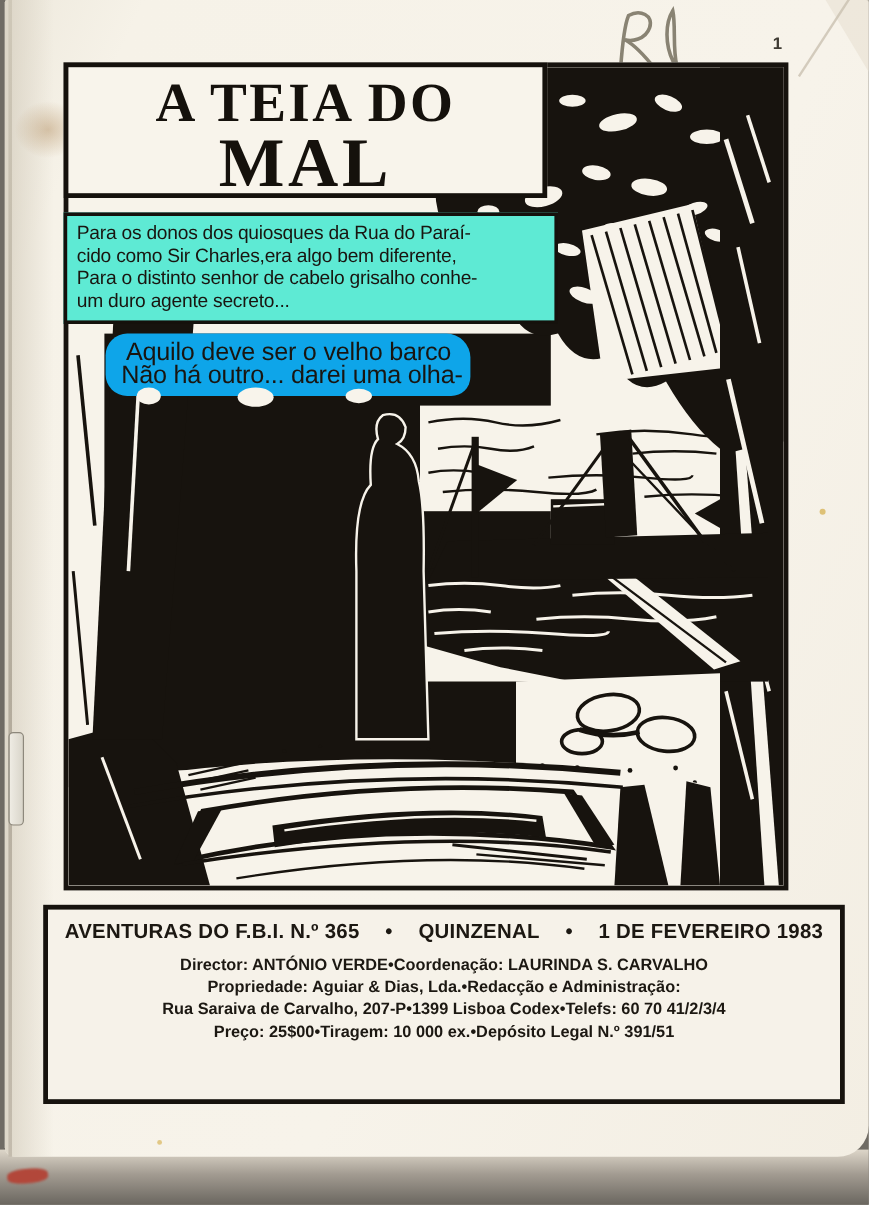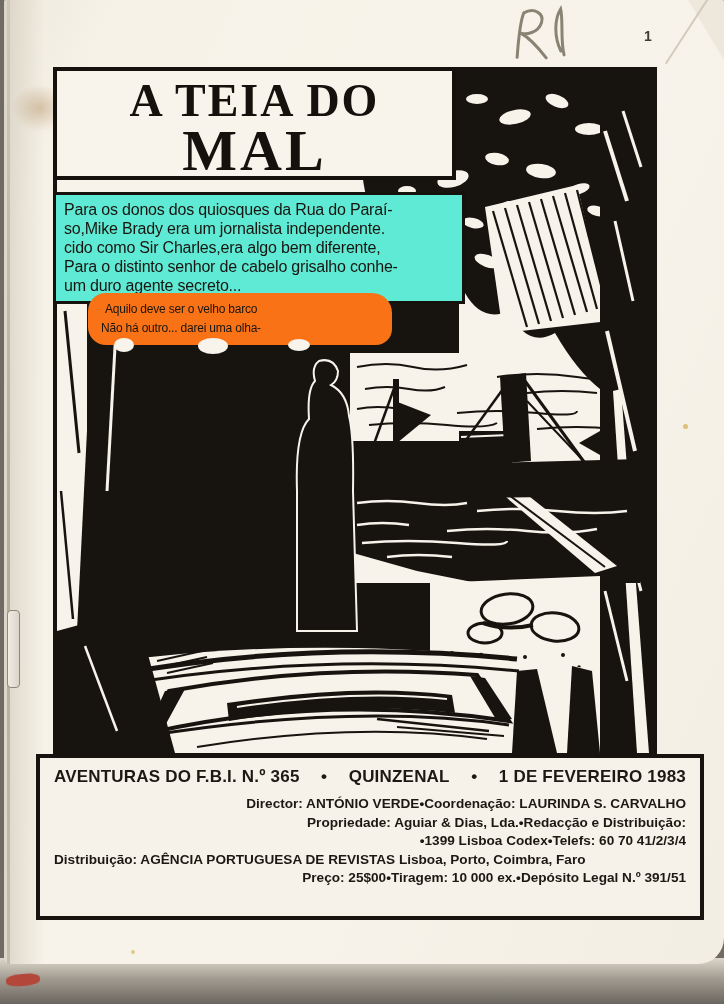--- a/index.html
+++ b/index.html
@@ -27,48 +27,48 @@
   .staple{position:absolute;left:3px;top:610px;width:11px;height:76px;
     background:linear-gradient(to right,#efece4,#d9d5ca);border:1.5px solid #8d887c;border-radius:4px;}
   .crease{position:absolute;right:0;top:0;width:0;height:0;opacity:.55;
     border-left:36px solid transparent;border-top:60px solid #e7dfd0;}
   .crease-line{position:absolute;left:682px;top:-8px;width:2px;height:78px;
     background:#c9c1b0;transform:rotate(33deg);opacity:.8;}
   
   .hand-mark{position:absolute;left:498px;top:6px;opacity:.85;transform:rotate(-3deg);}
   .folio{position:absolute;left:640px;top:28px;font-size:14px;font-weight:bold;color:#3f3b33;letter-spacing:1px;}
   
-  .panel{position:absolute;left:49px;top:67px;width:596px;height:682px;border:4px solid #17130e;background:#f7f3ea;}
+  .panel{position:absolute;left:49px;top:52px;width:596px;height:682px;border:4px solid #17130e;background:#f7f3ea;}
   .panel svg{position:absolute;left:0;top:0;width:100%;height:100%;}
   .ink{fill:#17130e;} .pap{fill:#f7f3ea;}
   .sink{stroke:#17130e;fill:none;} .spap{stroke:#f7f3ea;fill:none;}
   
   .titlebox{position:absolute;left:-4px;top:-4px;width:395px;height:105px;z-index:2;
     background:#f8f4eb;border:4px solid #15110c;text-align:center;
     font-family:"Liberation Serif",serif;font-weight:bold;color:#15110c;}
   .titlebox .t1{display:block;font-size:46px;line-height:52px;letter-spacing:2px;margin-top:4px;}
   .titlebox .t2{display:block;font-size:58px;line-height:48px;letter-spacing:3px;font-family:Liberation Serif, serif;}
   .captionbox{position:absolute;left:-4px;top:121px;width:390px;z-index:2;
     background:#5eead4;border:3px solid #15110c;padding:5px 8px 6px;color:#191510;
     font-size:16px;line-height:19px;letter-spacing:-0.2px;}
   .captionbox span{display:block;white-space:nowrap;}
   .bubble{position:absolute;left:31px;top:222px;width:282px;z-index:2;
-    background:#f97316;border-radius:18px 20px 16px 18px;padding:7px 9px 8px 13px;color:#191510;
-    font-size:12px;line-height:18.5px;letter-spacing:-0.2px;}
+    background:#0ea5e9;border-radius:18px 20px 16px 18px;padding:7px 9px 8px 13px;color:#191510;
+    font-size:21px;line-height:18.5px;letter-spacing:-0.2px;}
   .bubble span{display:block;white-space:nowrap;}
   .bubble .b1{padding-left:4px;} .bubble .b4{padding-left:16px;}
   .bubble::after{content:'';position:absolute;left:26px;bottom:-7px;width:20px;height:14px;background:#f8f4eb;border-radius:50%;}
   .bubble::before{content:'';position:absolute;left:110px;bottom:-9px;width:30px;height:16px;background:#f8f4eb;border-radius:50%;}
   .bump{position:absolute;left:200px;bottom:-6px;width:22px;height:12px;background:#f8f4eb;border-radius:50%;}
   
   .footerbox{position:absolute;left:32px;top:754px;width:632px;height:140px;z-index:2;
     background:#f6f2e9;border:4px solid #17130e;padding:9px 14px;color:#1c1812;}
   .f-head{display:flex;justify-content:space-between;align-items:flex-start;
     font-size:17px;font-weight:bold;letter-spacing:.2px;margin-bottom:8px;white-space:nowrap;}
-  .f-line{display:flex;justify-content:flex-end;align-items:baseline;
+  .f-line{display:flex;justify-content:center;align-items:baseline;
     font-size:13.6px;font-weight:bold;line-height:18.5px;white-space:nowrap;}
   .f-line.single{justify-content:flex-start;}
 </style>
 </head>
 <body>
 
 <div class="under-page"></div>
 <div class="red-sliver"></div>
 
 <div class="page">
@@ -239,21 +239,20 @@
       </g>
     </svg>
 
     <div class="titlebox">
       <span class="t1">A TEIA DO</span>
       <span class="t2">MAL</span>
     </div>
 
     <div class="captionbox">
       <span>Para os donos dos quiosques da Rua do Paraí-</span>
-      <span>so,Mike Brady era um jornalista independente.</span>
       <span>cido como Sir Charles,era algo bem diferente,</span>
       <span>Para o distinto senhor de cabelo grisalho conhe-</span>
       <span>um duro agente secreto...</span>
     </div>
 
     <div class="bubble">
       <span class="b1">Aquilo deve ser o velho barco</span>
       <span class="b3">Não há outro... darei uma olha-</span>
       <i class="bump"></i>
     </div>
@@ -268,30 +267,28 @@
       <span>1  DE FEVEREIRO 1983</span>
     </div>
     <div class="f-line">
       <span>Director: ANTÓNIO VERDE</span>
       <span>•</span>
       <span>Coordenação: LAURINDA S. CARVALHO</span>
     </div>
     <div class="f-line">
       <span>Propriedade: Aguiar &amp; Dias, Lda.</span>
       <span>•</span>
-      <span>Redacção e Distribuição:</span>
-    </div>
-    <div class="f-line">
+      <span>Redacção e Administração:</span>
+    </div>
+    <div class="f-line">
+      <span>Rua Saraiva de Carvalho, 207-P</span>
       <span>•</span>
       <span>1399 Lisboa Codex</span>
       <span>•</span>
       <span>Telefs: 60 70 41/2/3/4</span>
-    </div>
-    <div class="f-line single">
-      <span>Distribuição: AGÊNCIA PORTUGUESA DE REVISTAS Lisboa, Porto, Coimbra, Faro</span>
     </div>
     <div class="f-line">
       <span>Preço: 25$00</span>
       <span>•</span>
       <span>Tiragem: 10 000 ex.</span>
       <span>•</span>
       <span>Depósito Legal N.º 391/51</span>
     </div>
   </div>
 </div>

